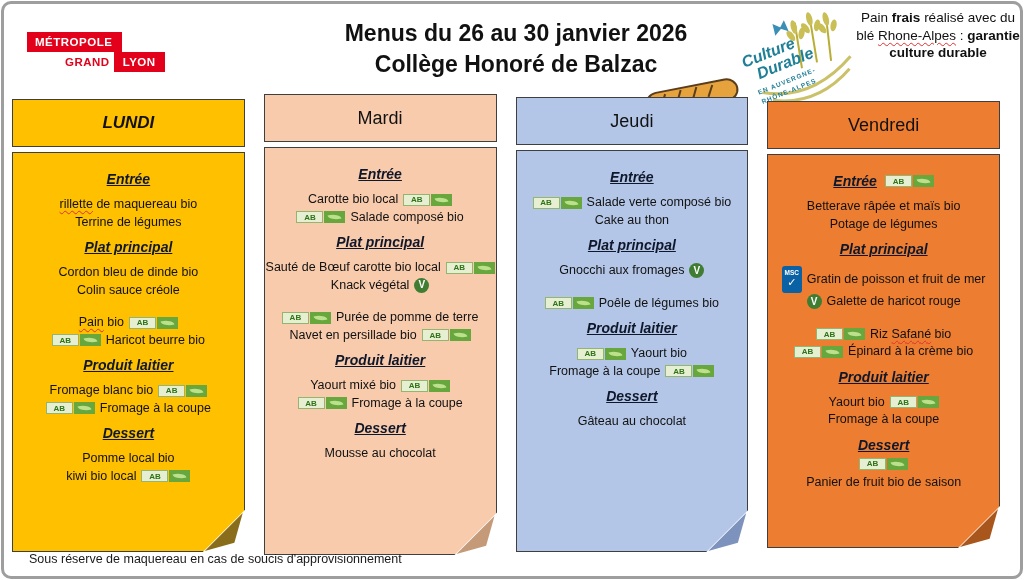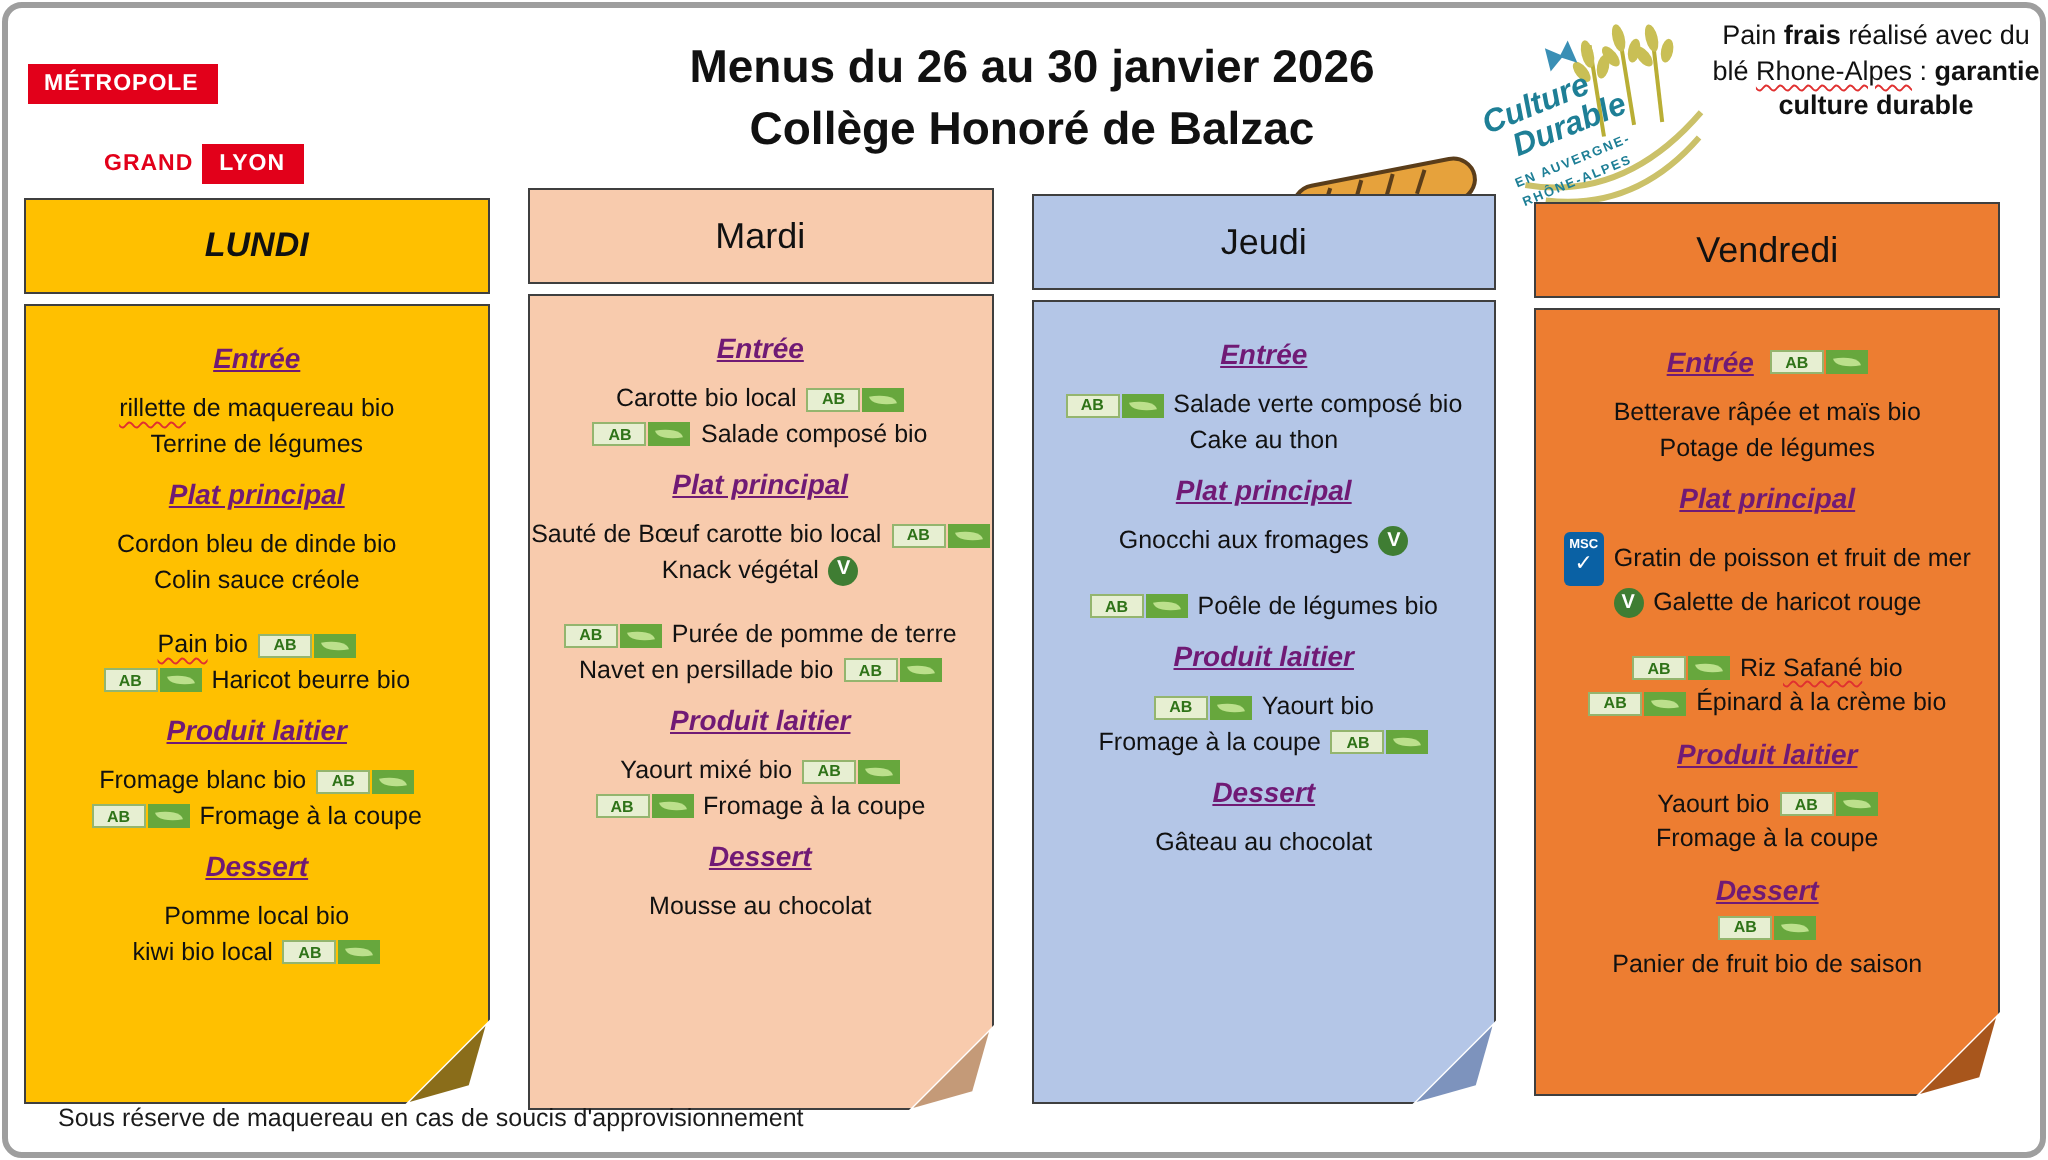--- a/index.html
+++ b/index.html
@@ -4,23 +4,23 @@
 <style>
   html,body{margin:0;padding:0;}
   body{
     width:1024px;height:580px;position:relative;background:#fff;
     font-family:"Liberation Sans","DejaVu Sans",sans-serif;color:#111;
     overflow:hidden;
   }
   .frame{position:absolute;inset:1px;border:3px solid #9e9e9e;border-radius:10px;background:#fff;}
 
   
-  .logo{position:absolute;left:10px;top:28px;}
+  .logo{position:absolute;left:23px;top:28px;}
   .lg-top{display:inline-block;background:#e2001a;color:#fff;font-weight:bold;font-size:11.5px;letter-spacing:.5px;padding:4px 10px 4px 8px;}
-  .lg-bottom{margin-top:20px;margin-left:38px;white-space:nowrap;}
+  .lg-bottom{margin-top:0;margin-left:38px;white-space:nowrap;}
   .lg-grand{color:#e2001a;font-weight:bold;font-size:11.5px;letter-spacing:.5px;margin-right:4px;}
   .lg-lyon{background:#e2001a;color:#fff;font-weight:bold;font-size:11.5px;letter-spacing:.5px;padding:4px 9px;}
 
   
   .title{position:absolute;left:292px;top:14px;width:440px;text-align:center;font-weight:bold;font-size:23px;line-height:1.35;}
 
   
   .stamp{position:absolute;left:738px;top:6px;width:120px;height:100px;transform:rotate(-14deg);}
   .stamp svg{position:absolute;left:0;top:0;}
   .stamp-word{position:absolute;left:2px;top:26px;color:#1e7f96;font-style:italic;font-weight:bold;font-size:16px;line-height:1.0;transform:rotate(-8deg);}
@@ -43,21 +43,21 @@
   .col:nth-child(4){margin-top:7px;}
   .col-header{height:46px;border:1.6px solid #3f3f3f;display:flex;align-items:center;justify-content:center;font-size:18px;}
   .col-header.bi{font-weight:bold;font-style:italic;font-size:17px;}
   .col-body{position:relative;border:1.6px solid #3f3f3f;margin-top:5px;height:388px;padding:10px 4px 0;text-align:center;}
   .col:nth-child(2) .col-body{height:396px;}
   .col:nth-child(3) .col-body{height:390px;}
   .col:nth-child(4) .col-body{height:382px;}
 
   .section{margin-bottom:6px;}
   .heading-row{display:flex;justify-content:center;align-items:center;gap:8px;margin:8px 0 9px;}
-  .sec-heading{font-weight:bold;font-style:italic;text-decoration:underline;font-size:14px;color:#701a75;}
+  .sec-heading{font-weight:bold;font-style:italic;text-decoration:underline;font-size:14px;color:#0f172a;}
   .icons-below{display:flex;justify-content:center;margin:-4px 0 4px;}
   .item{display:flex;justify-content:center;align-items:center;gap:5px;font-size:12.5px;line-height:1.4;white-space:nowrap;}
   .item.gap{margin-top:15px;}
 
   
   .pair{display:inline-flex;gap:1px;flex:none;}
   .ab{width:27px;height:12px;background:#e7efd2;border:1px solid #94b56e;color:#2f7318;font-size:8px;font-weight:bold;display:flex;align-items:center;justify-content:center;box-sizing:border-box;}
   .eu{width:21px;height:12px;background:#67a73d;display:flex;align-items:center;justify-content:center;}
   .eu i{width:13px;height:6px;background:#bce08c;border-radius:0 100% 0 100%;display:block;transform:rotate(-12deg);}
   .veg{width:15px;height:15px;border-radius:50%;background:#3f7d33;color:#fff;font-size:10px;font-weight:bold;display:inline-flex;align-items:center;justify-content:center;flex:none;}

